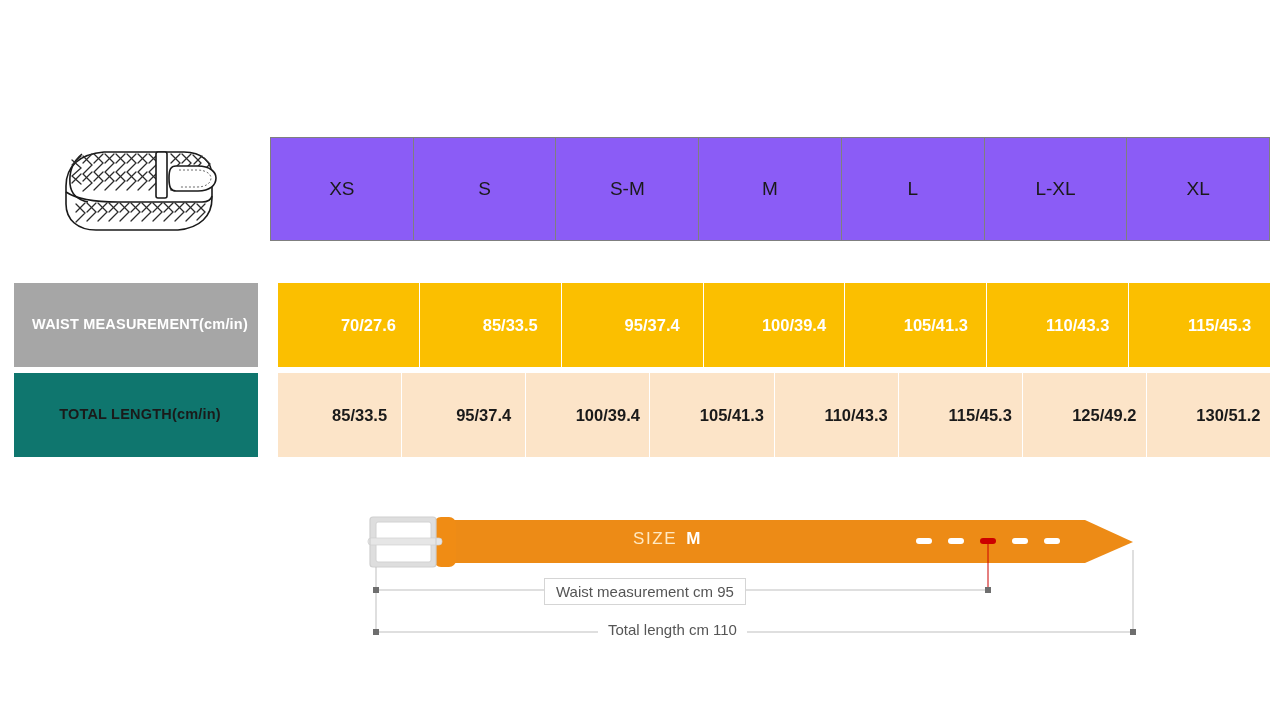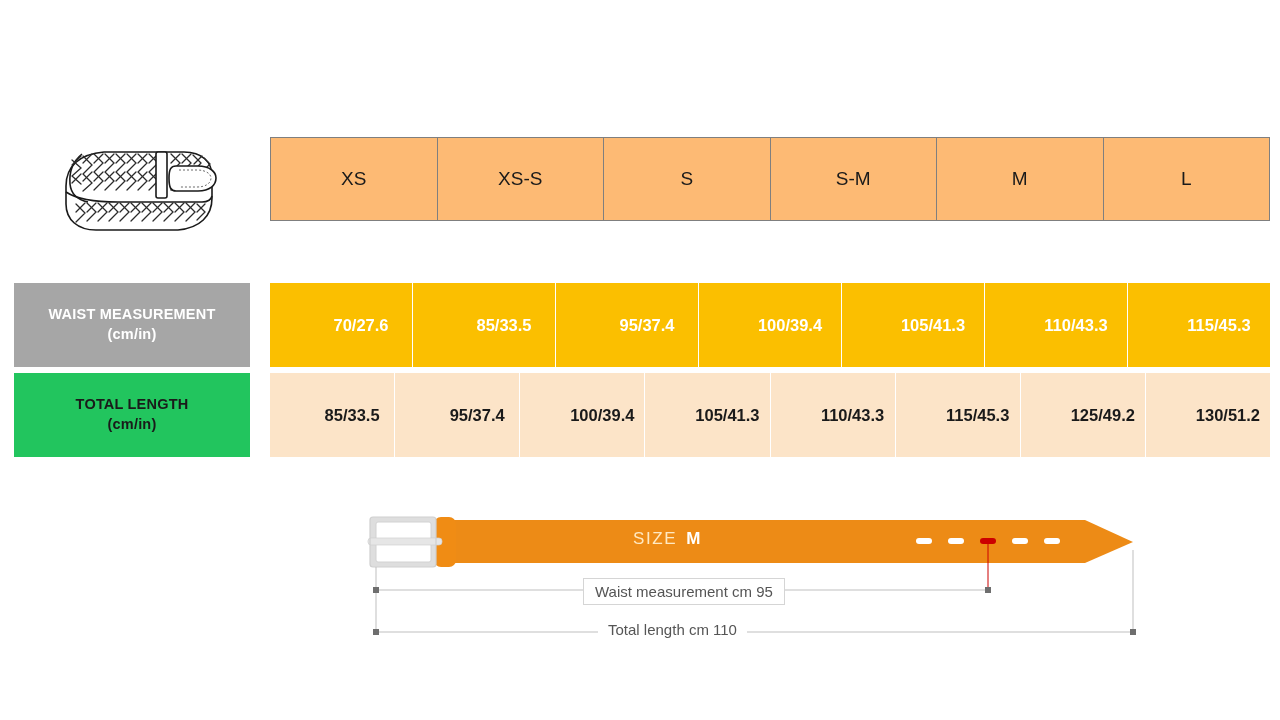--- a/index.html
+++ b/index.html
@@ -24,25 +24,25 @@
     width: 172px;
     height: 104px;
   }
 
   
   .size-header-table {
     position: absolute;
     left: 270px;
     top: 137px;
     width: 1000px;
-    height: 84px;
+    height: 104px;
     display: flex;
     border: 1px solid #7f7f7f;
     box-sizing: border-box;
-    background: #fdba74;
+    background: #8b5cf6;
   }
   .size-header-cell {
     flex: 1 1 0;
     display: flex;
     align-items: center;
     justify-content: center;
     border-right: 1px solid #7f7f7f;
     box-sizing: border-box;
     font-size: 19px;
     color: #1a1a1a;
@@ -57,31 +57,32 @@
     width: 1256px;
     display: flex;
   }
   .meas-row.waist { top: 283px; }
   .meas-row.length { top: 373px; }
 
   .row-label {
     width: 236px;
     flex: 0 0 236px;
     display: flex;
-    flex-direction: column;
+    flex-direction: row;
     align-items: center;
     justify-content: center;
     line-height: 1.35;
     font-weight: bold;
     font-size: 14.5px;
     letter-spacing: .2px;
+    padding-left: 8px;
   }
   .row-label .unit { font-weight: bold; }
   .waist .row-label { background: #a6a6a6; color: #ffffff; }
-  .length .row-label { background: #22c55e; color: #1a1a1a; }
+  .length .row-label { background: #0f766e; color: #1a1a1a; }
 
   .label-spacer { flex: 0 0 20px; }
 
   .row-values {
     flex: 1 1 auto;
     display: flex;
   }
   .value-cell {
     flex: 1 1 0;
     display: flex;
@@ -121,21 +122,21 @@
     margin-left: 9px;
     font-size: 17px;
   }
   .dim-label {
     position: absolute;
     font-size: 15px;
     color: #555555;
     white-space: nowrap;
   }
   .dim-label.waist-dim {
-    left: 583px;
+    left: 544px;
     top: 578px;
     padding: 4px 11px;
     border: 1px solid #d5d5d5;
     background: #ffffff;
   }
   .dim-label.length-dim {
     left: 598px;
     top: 619px;
     padding: 2px 10px;
     background: #ffffff;
@@ -194,25 +195,26 @@
                L124,51 C119,51 117,48 117,38 C117,29 119,26 124,26 Z"></path>
     </g>
     <g fill="none" stroke="#6a6a6a" stroke-width="1" stroke-dasharray="2 2">
       <path d="M127,30 L145,30 C154,30 159,34 159,38 C159,43 154,47 145,47 L127,47"></path>
     </g>
   </svg>
 </div>
 
 <div class="size-header-table">
   <div class="size-header-cell">XS</div>
-  <div class="size-header-cell">XS-S</div>
   <div class="size-header-cell">S</div>
   <div class="size-header-cell">S-M</div>
   <div class="size-header-cell">M</div>
   <div class="size-header-cell">L</div>
+  <div class="size-header-cell">L-XL</div>
+  <div class="size-header-cell">XL</div>
 </div>
 
 <div class="meas-row waist">
   <div class="row-label">
     <span>WAIST MEASUREMENT</span>
     <span class="unit">(cm/in)</span>
   </div>
   <div class="label-spacer"></div>
   <div class="row-values">
     <div class="value-cell">70/27.6</div>

